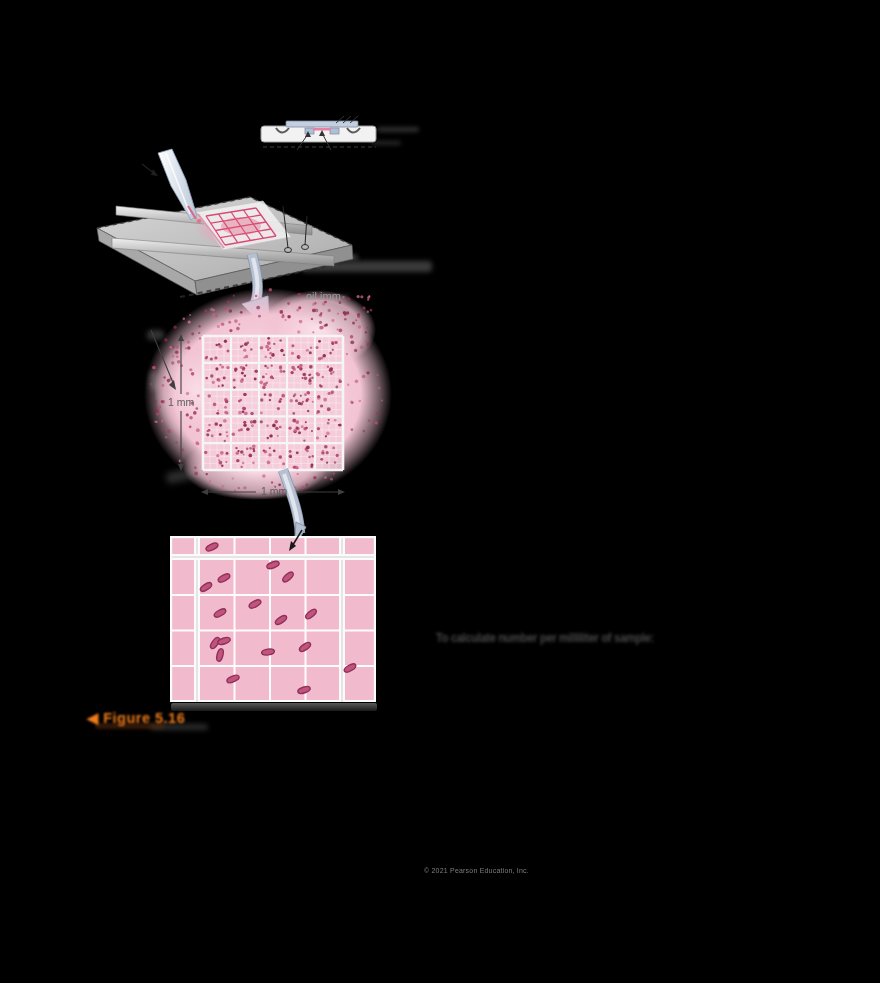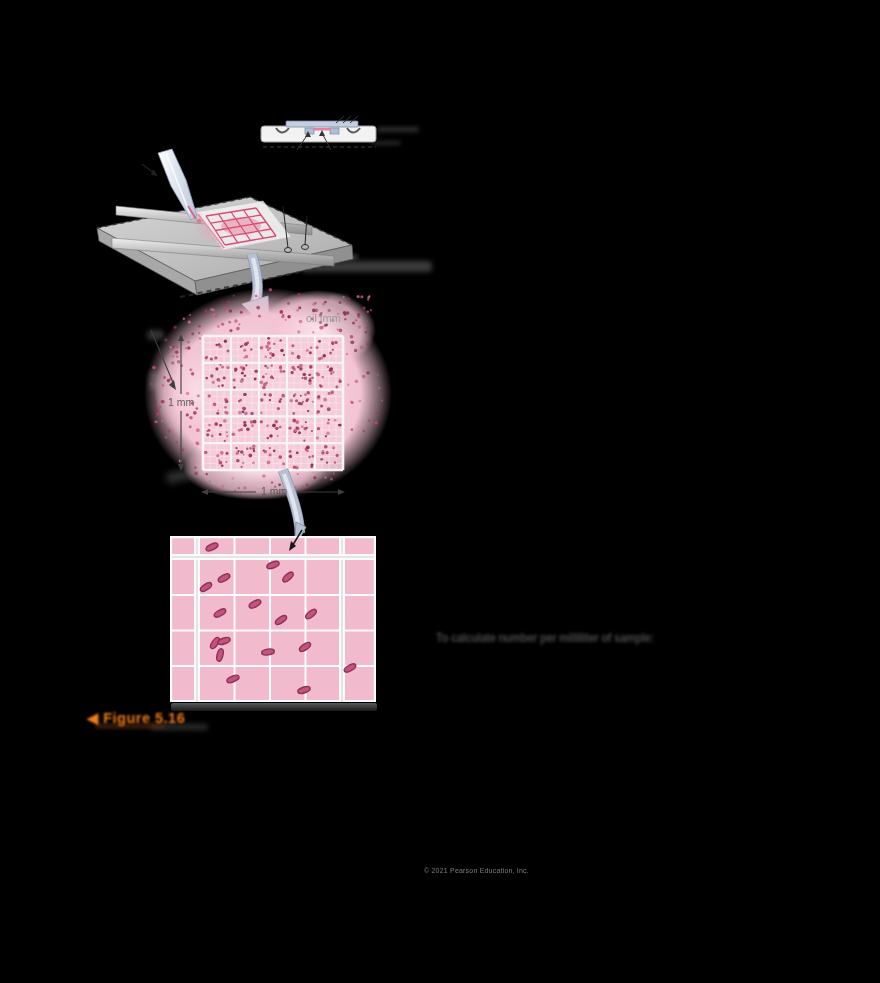--- a/index.html
+++ b/index.html
@@ -3,21 +3,21 @@
 <meta charset="utf-8">
 <style>
   html,body{margin:0;padding:0;background:#000;}
   #canvas{position:relative;width:880px;height:983px;background:#000;overflow:hidden;
           font-family:"Liberation Sans",sans-serif;}
   .halo{position:absolute;border-radius:4px;pointer-events:none;}
   .txt{position:absolute;white-space:nowrap;}
   #svg-art{position:absolute;left:0;top:0;z-index:2;}
   .halo{z-index:1;}
   .txt{z-index:3;}
-  .lbl-oil{left:306px;top:312px;font-size:11px;color:#9c9c9c;filter:blur(.3px);}
+  .lbl-oil{left:306px;top:290px;font-size:11px;color:#9c9c9c;filter:blur(.3px);}
   .lbl-mm-left{left:163px;top:396px;width:36px;text-align:center;font-size:10.5px;color:#5c5c5c;}
   .lbl-mm-bottom{left:256px;top:485px;width:36px;text-align:center;font-size:10.5px;color:#5c5c5c;}
   .lbl-calc{left:436px;top:631px;font-size:12.5px;font-weight:bold;color:#474747;
             letter-spacing:-.3px;filter:blur(1.6px);transform:scaleX(.88);transform-origin:left top;}
   .lbl-fig{left:87px;top:710px;font-size:14.5px;font-weight:bold;color:#f07c1a;
            letter-spacing:.5px;filter:blur(1.15px);}
   .lbl-copy{left:424px;top:867px;font-size:7px;color:#7e7e7e;filter:blur(.35px);letter-spacing:.2px;}
 </style>
 </head>
 <body>

